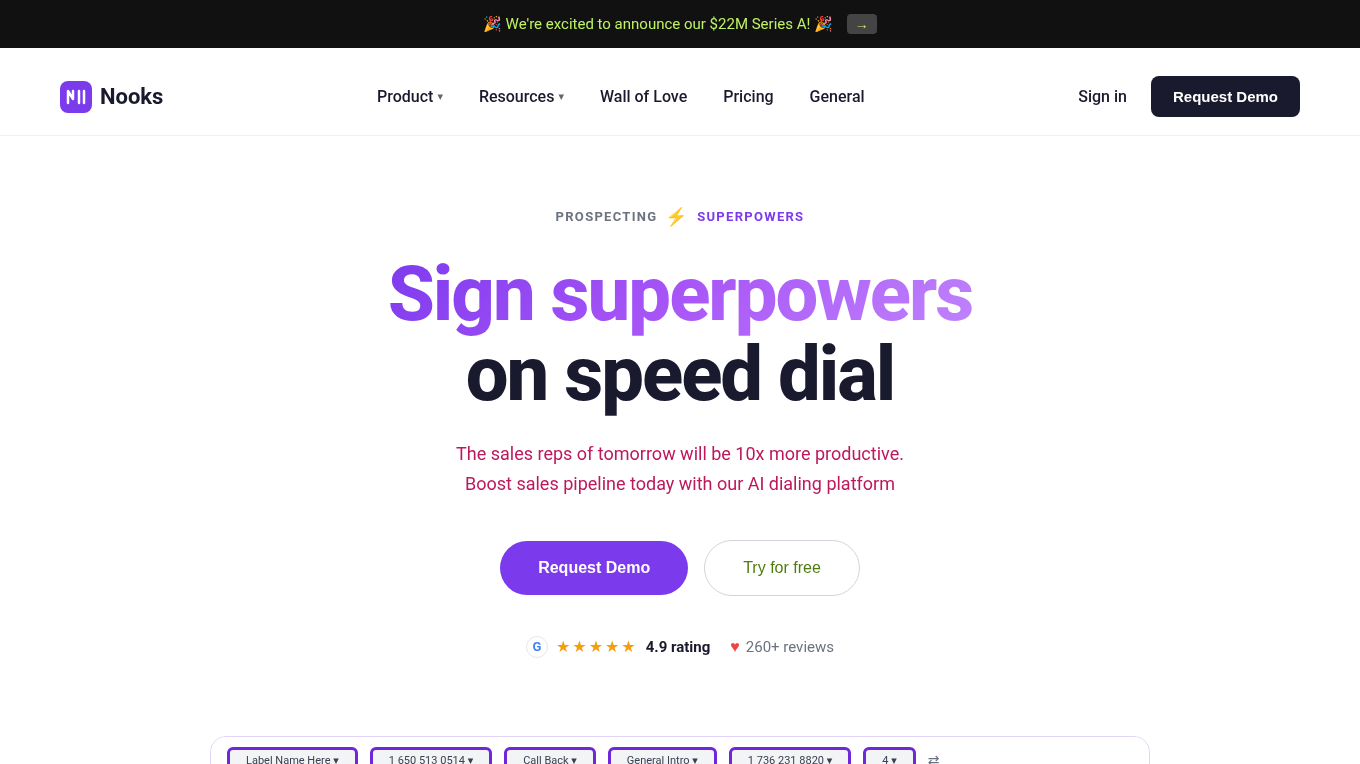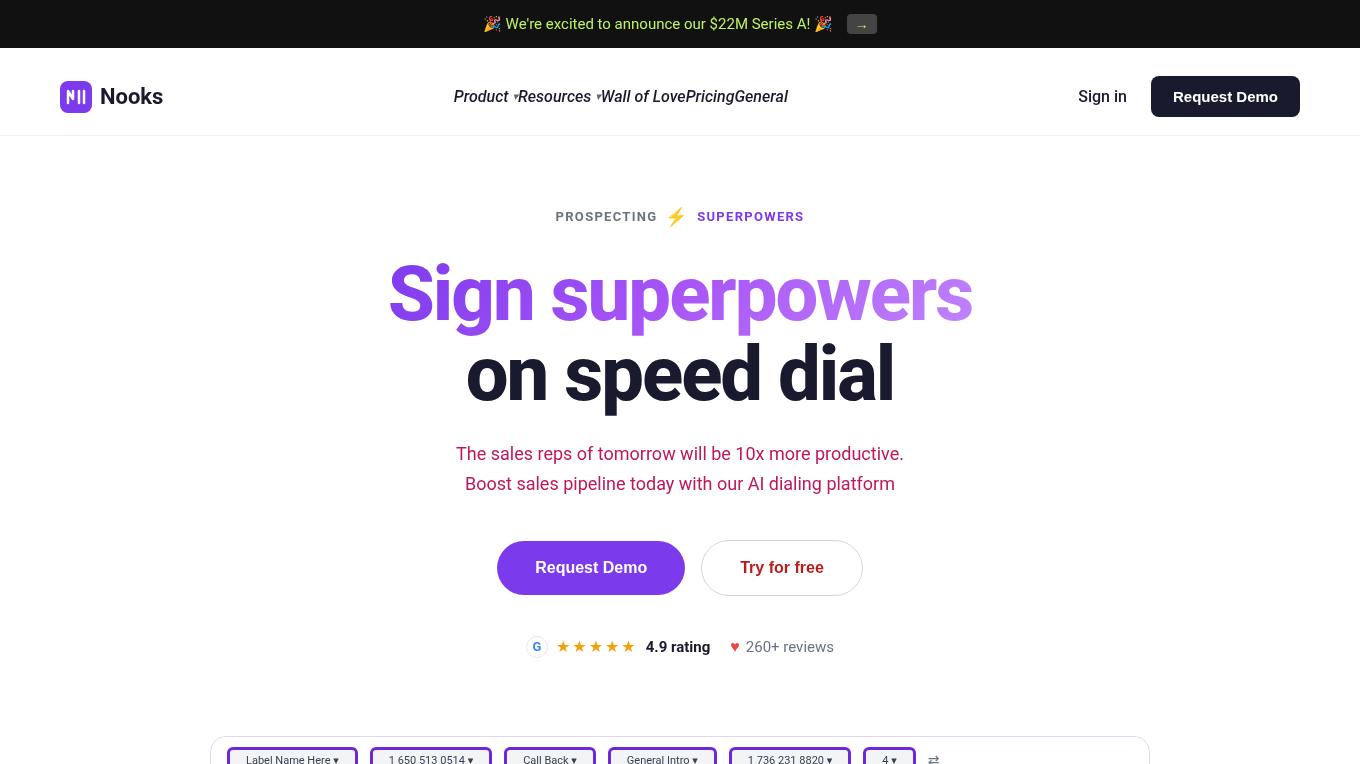--- a/index.html
+++ b/index.html
@@ -53,22 +53,22 @@
       color: #1a1a2e;
       text-decoration: none;
     }
     .logo-icon {
       width: 32px;
       height: 32px;
     }
     .nav-links {
       display: flex;
       align-items: flex-start;
+      gap: 36px;
       list-style: none;
-      font-style: italic;
     }
     .nav-links a {
       text-decoration: none;
       color: #1a1a2e;
       font-size: 16px;
       font-weight: 500;
       display: flex;
       align-items: center;
       gap: 4px;
     }
@@ -162,26 +162,26 @@
       color: #fff;
       border: none;
       padding: 18px 38px;
       border-radius: 50px;
       font-size: 16px;
       font-weight: 600;
       cursor: pointer;
     }
     .btn-secondary {
       background: #fff;
-      color: #b91c1c;
+      color: #4d7c0f;
       border: 1.5px solid #d1d5db;
       padding: 18px 38px;
       border-radius: 50px;
       font-size: 16px;
-      font-weight: 700;
+      font-weight: 400;
       cursor: pointer;
     }
     .rating-row {
       display: flex;
       align-items: center;
       justify-content: center;
       gap: 20px;
       margin-bottom: 48px;
       font-size: 15px;
     }

